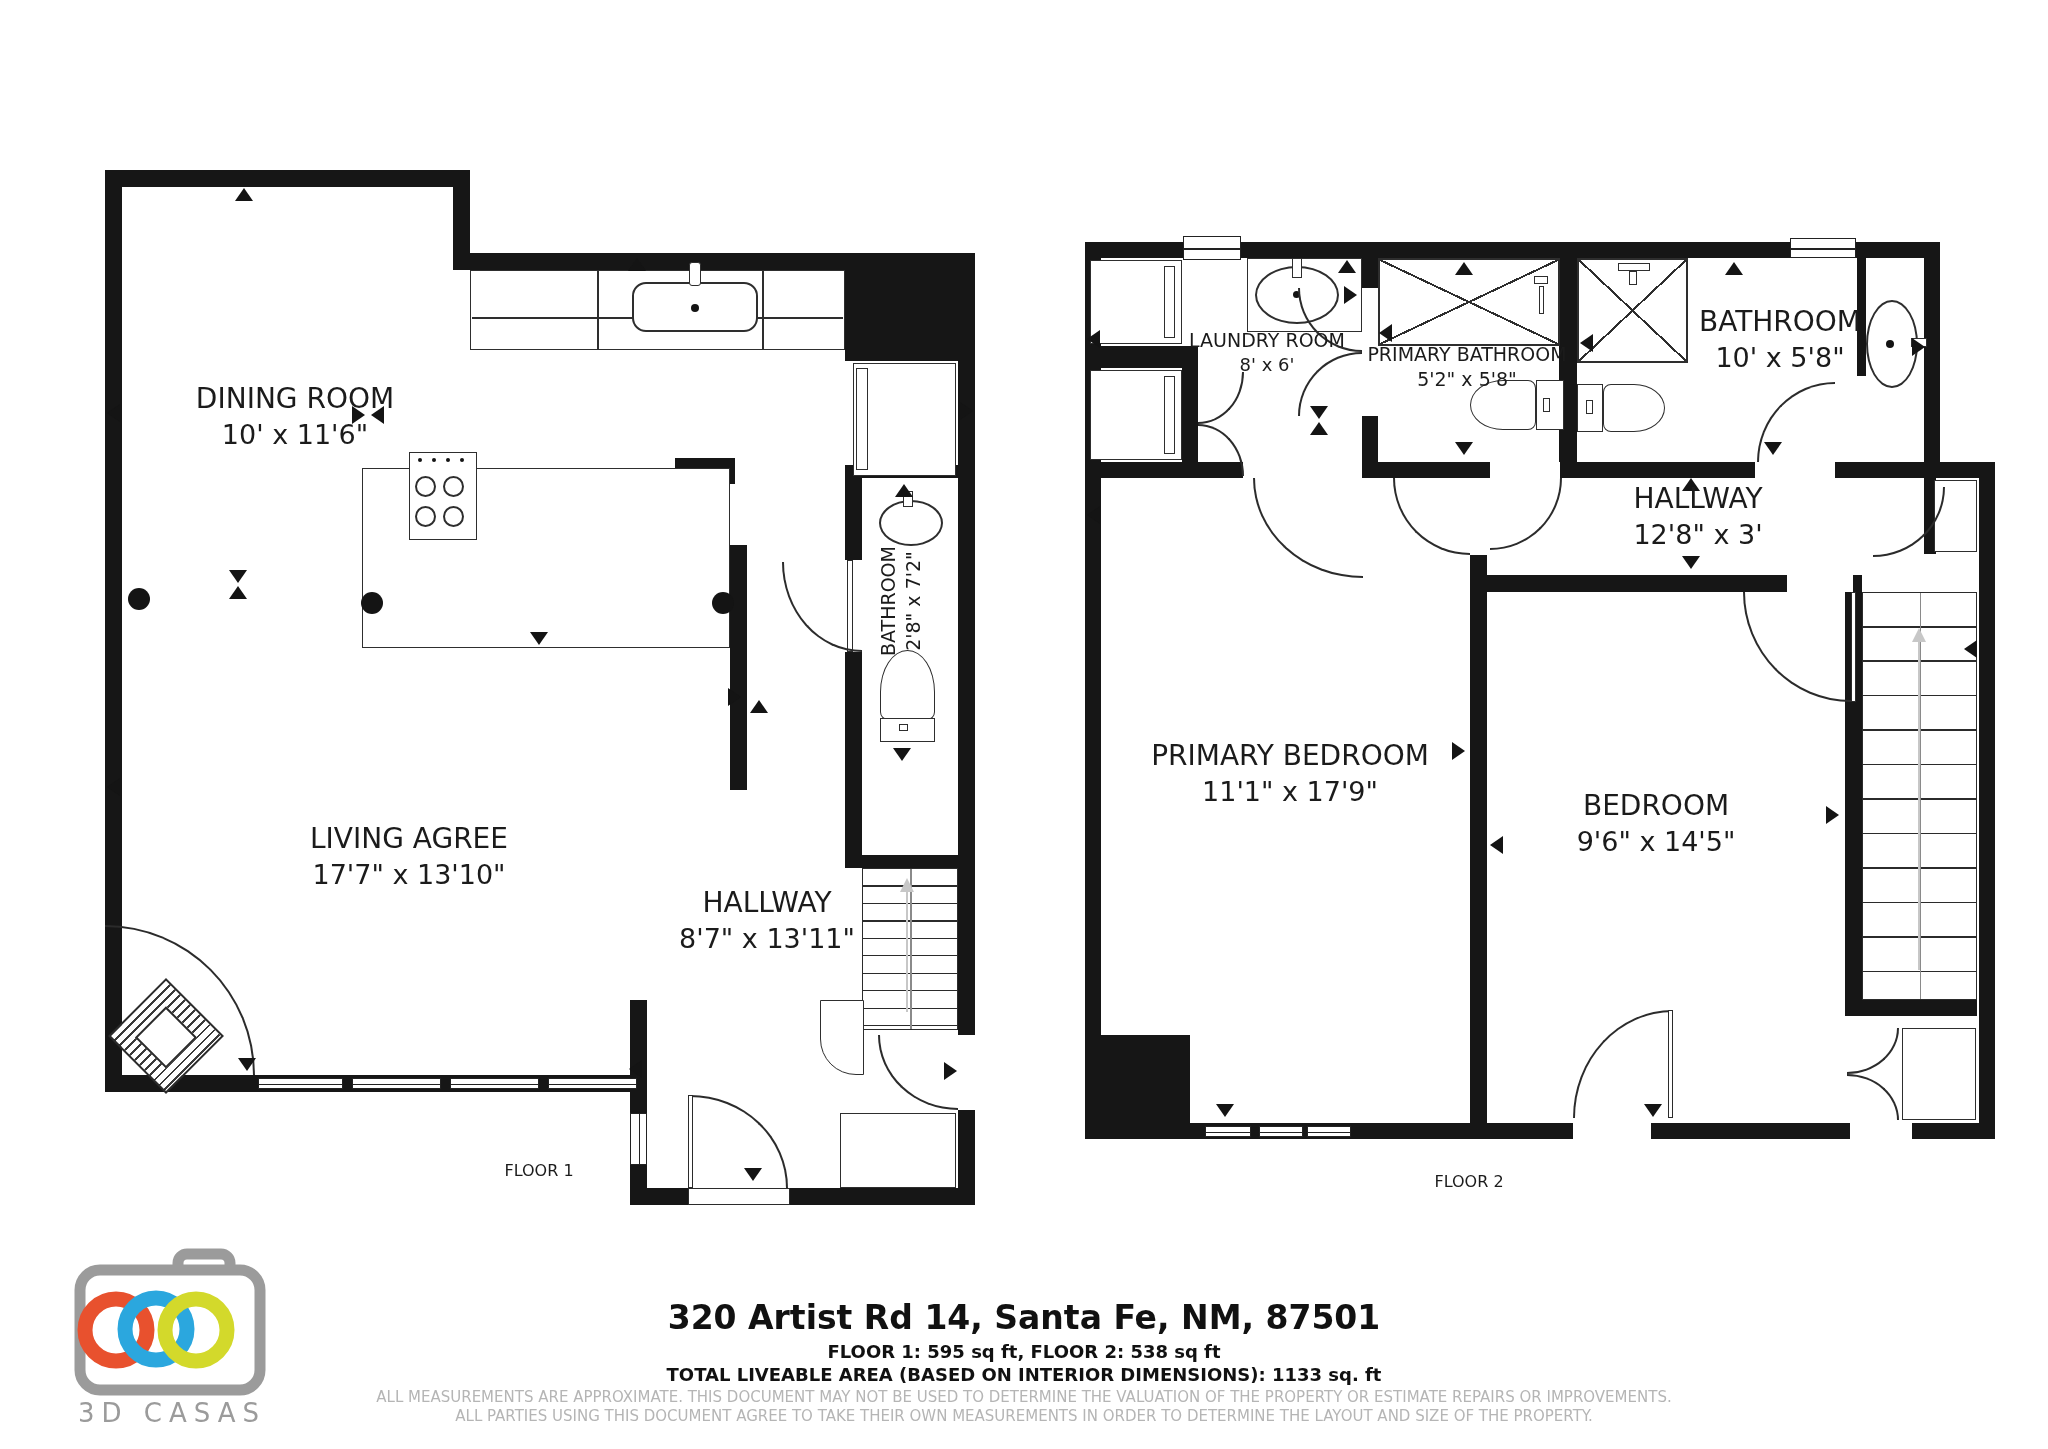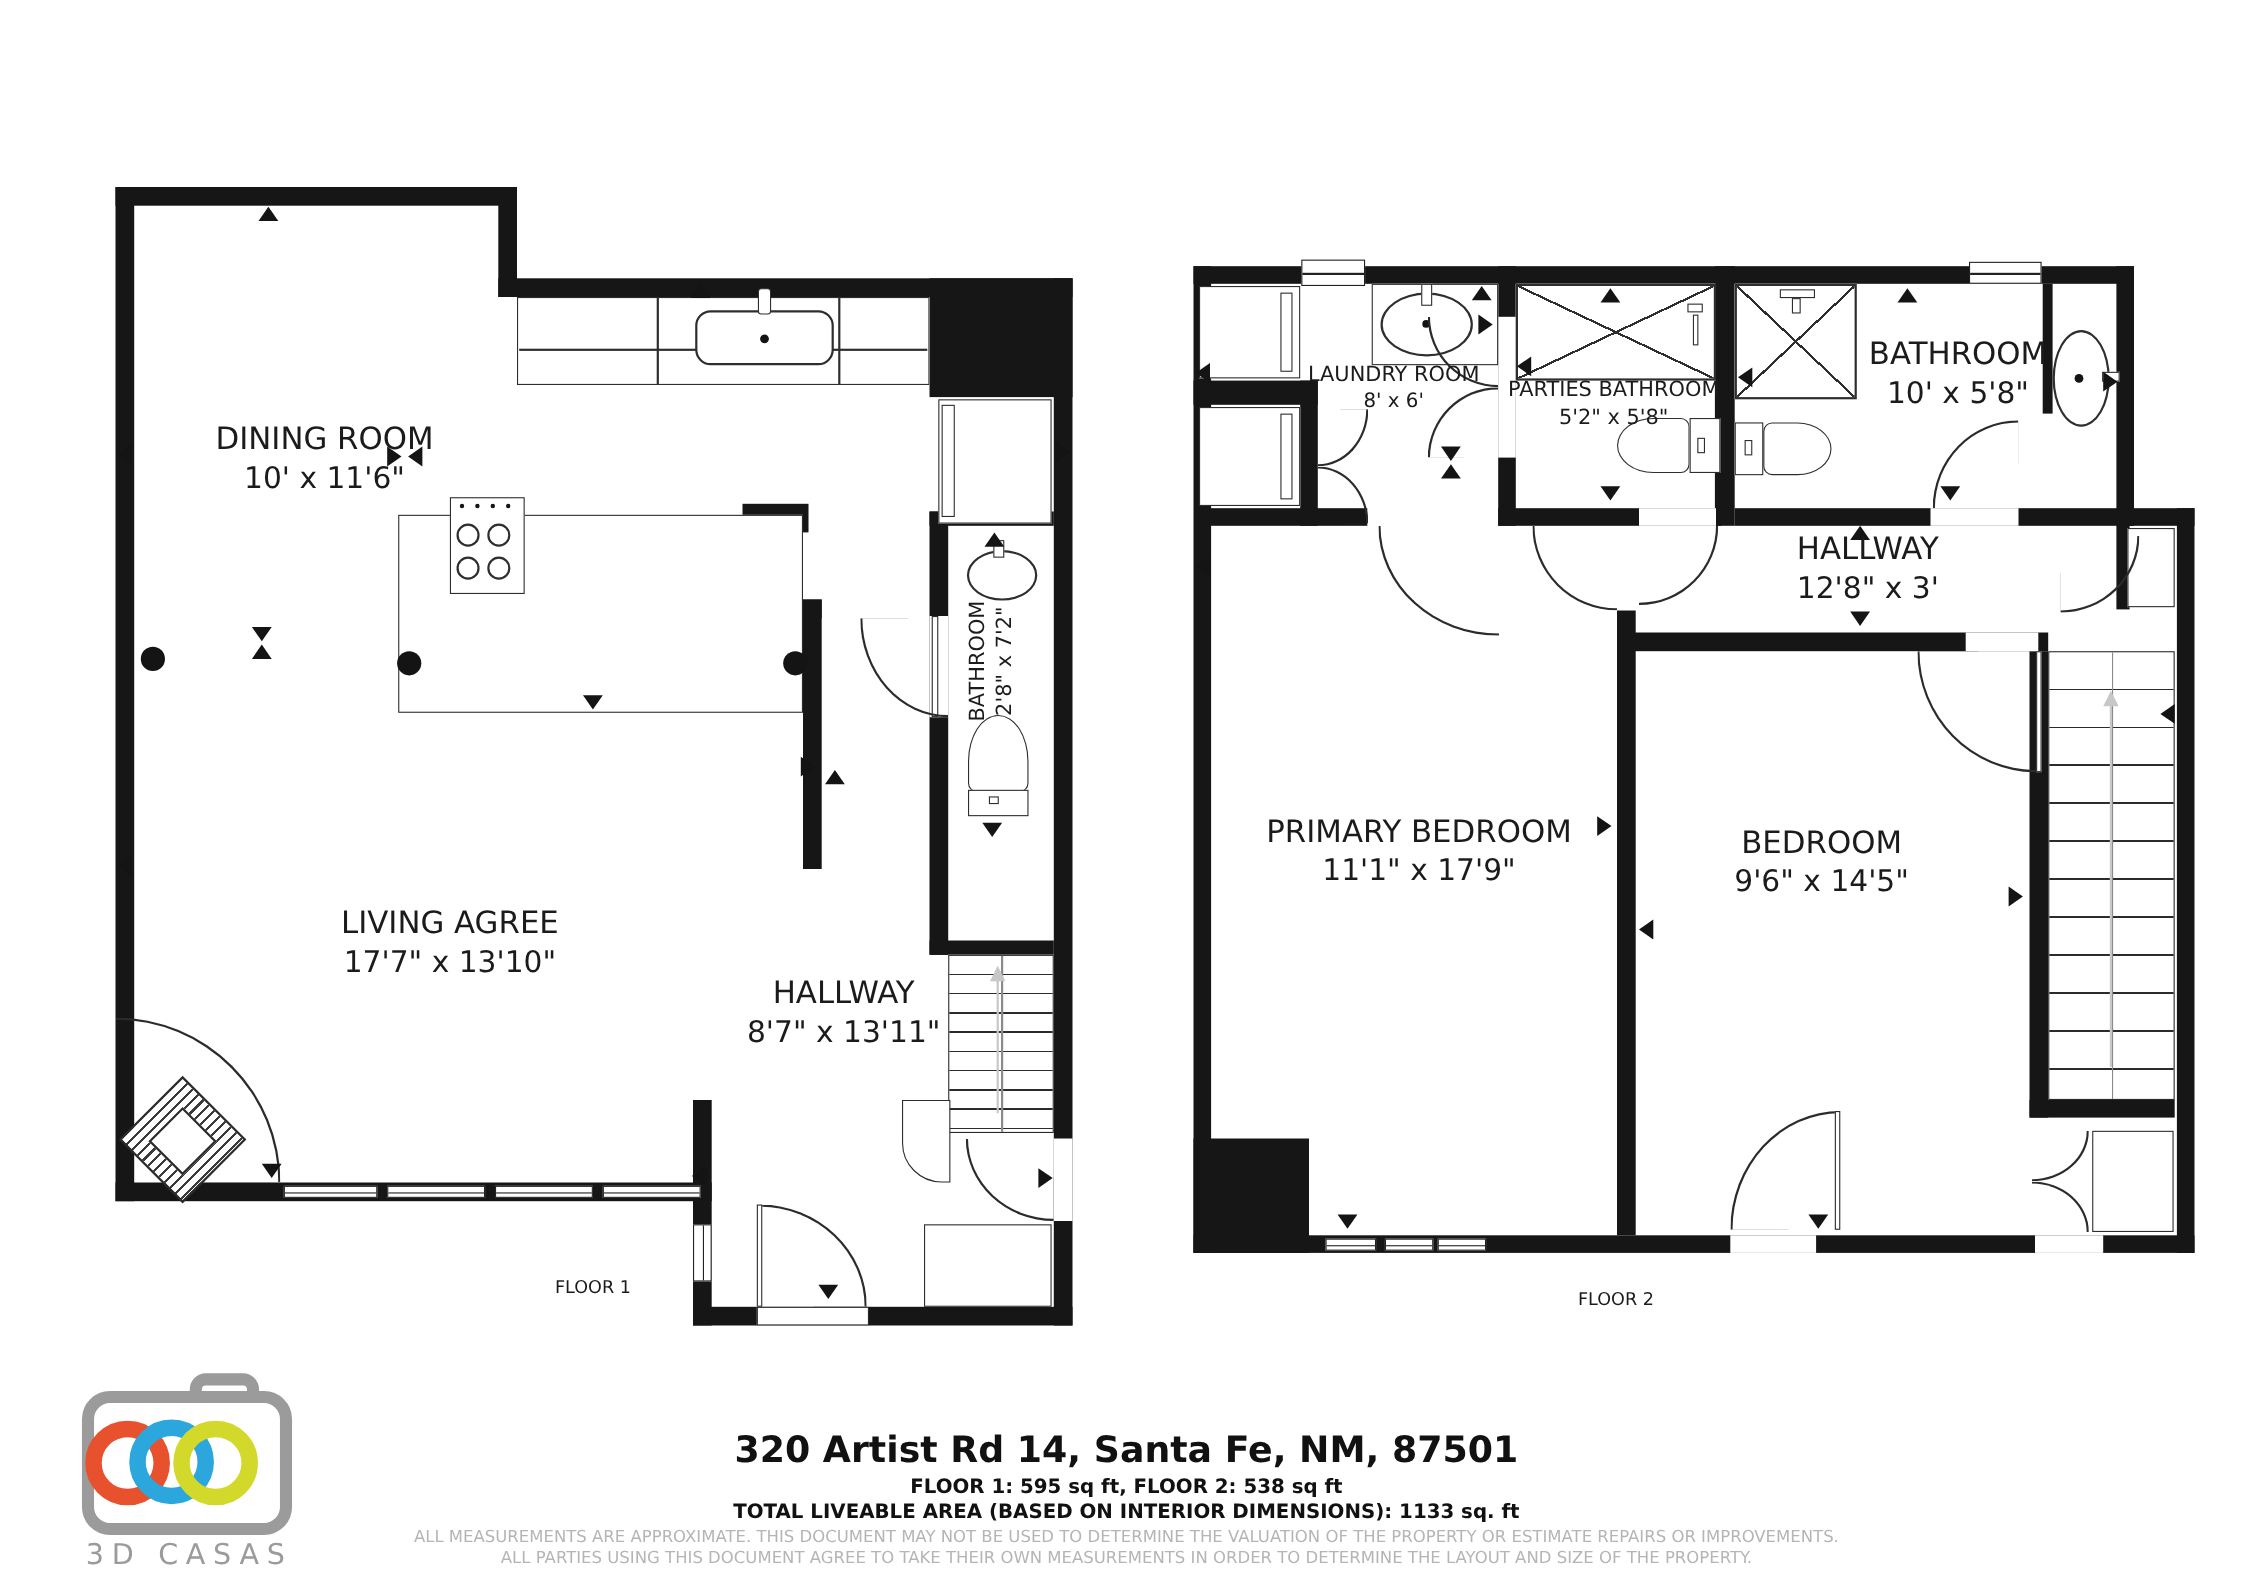--- a/index.html
+++ b/index.html
@@ -269,36 +269,36 @@
   <div class="tri right" style="left:1826px;top:806px"></div>
   <div class="tri left" style="left:1964px;top:640px"></div>
   <div class="tri down" style="left:1216px;top:1104px"></div>
   <div class="tri down" style="left:1644px;top:1104px"></div>
 
   <div class="lbl" style="left:1267px;top:352px">
     <div class="s19">LAUNDRY ROOM</div>
     <div class="s18">8' x 6'</div>
   </div>
   <div class="lbl" style="left:1467px;top:367px">
-    <div class="s19">PARTIES BATHROOM</div>
+    <div class="s19">PRIMARY BATHROOM</div>
     <div class="s19">5'2" x 5'8"</div>
   </div>
   <div class="lbl" style="left:1780px;top:340px">
     <div class="n28">BATHROOM</div>
     <div class="d27">10' x 5'8"</div>
   </div>
   <div class="lbl" style="left:1698px;top:517px">
     <div class="n28">HALLWAY</div>
     <div class="d27">12'8" x 3'</div>
   </div>
   <div class="lbl" style="left:1290px;top:774px">
     <div class="n28">PRIMARY BEDROOM</div>
     <div class="d27">11'1" x 17'9"</div>
   </div>
-  <div class="lbl" style="left:1656px;top:784px">
+  <div class="lbl" style="left:1656px;top:824px">
     <div class="n28">BEDROOM</div>
     <div class="d27">9'6" x 14'5"</div>
   </div>
   <div class="lbl s16" style="left:1469px;top:1182px">FLOOR 2</div>
 
   <div class="footer addr" style="top:1298px">320 Artist Rd 14, Santa Fe, NM, 87501</div>
   <div class="footer fl" style="top:1341px">FLOOR 1: 595 sq ft, FLOOR 2: 538 sq ft</div>
   <div class="footer tot" style="top:1364px">TOTAL LIVEABLE AREA (BASED ON INTERIOR DIMENSIONS): 1133 sq. ft</div>
   <div class="footer disc" style="top:1388px">ALL MEASUREMENTS ARE APPROXIMATE. THIS DOCUMENT MAY NOT BE USED TO DETERMINE THE VALUATION OF THE PROPERTY OR ESTIMATE REPAIRS OR IMPROVEMENTS.</div>
   <div class="footer disc" style="top:1407px">ALL PARTIES USING THIS DOCUMENT AGREE TO TAKE THEIR OWN MEASUREMENTS IN ORDER TO DETERMINE THE LAYOUT AND SIZE OF THE PROPERTY.</div>

